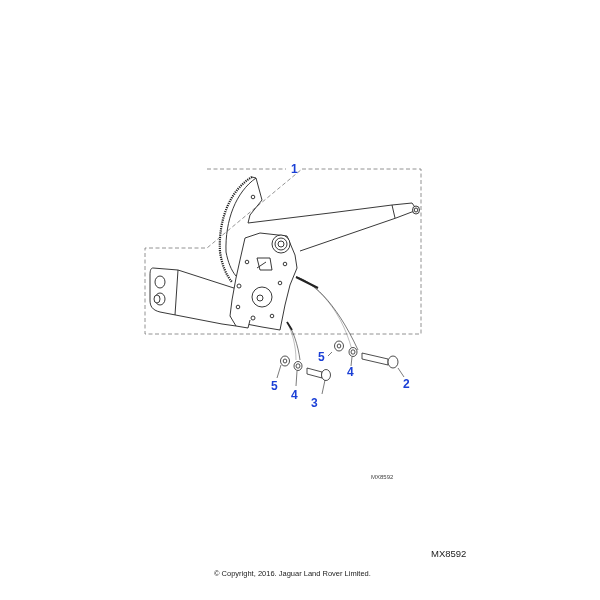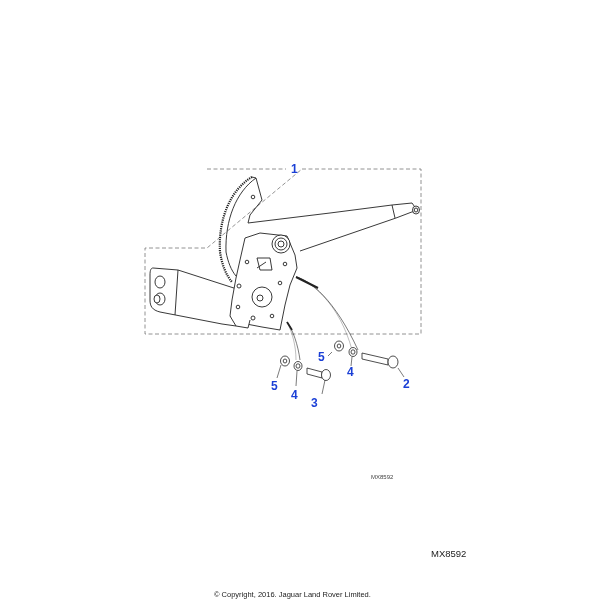--- a/index.html
+++ b/index.html
@@ -1,21 +1,21 @@
 <!DOCTYPE html>
 <html><head>
 <meta charset="utf-8">
 <style>
   html, body { margin:0; padding:0; background:#ffffff; }
   body { width:600px; height:600px; position:relative; overflow:hidden; font-family:"Liberation Sans", sans-serif; }
   .canvas { position:absolute; left:0; top:0; width:600px; height:600px; }
   .callout { position:absolute; color:#1a3fd6; font-weight:bold; font-size:12px; font-family:"Liberation Sans", sans-serif; line-height:1; }
   .code-small { position:absolute; left:371px; top:474px; font-size:6px; color:#444; font-family:"Liberation Sans", sans-serif; }
   .code-large { position:absolute; left:431px; top:548px; font-size:9.5px; color:#222; font-family:"Liberation Sans", sans-serif; }
-  .copyright { position:absolute; left:214px; top:590px; font-size:7.5px; color:#222; font-family:"Liberation Sans", sans-serif; }
+  .copyright { position:absolute; left:214px; top:569px; font-size:7.5px; color:#222; font-family:"Liberation Sans", sans-serif; }
 </style>
 </head>
 <body>
 
 <div class="canvas">
   <svg width="600" height="600" viewBox="0 0 600 600">
 
     <path d="M207,169 L286,169 M302,169 L421,169 L421,334 L145,334 L145,248 L207,248 Z" fill="none" stroke="#777" stroke-width="0.8" stroke-dasharray="4,2.5"></path>
 
     <g stroke="#222" fill="none" stroke-width="0.9">

